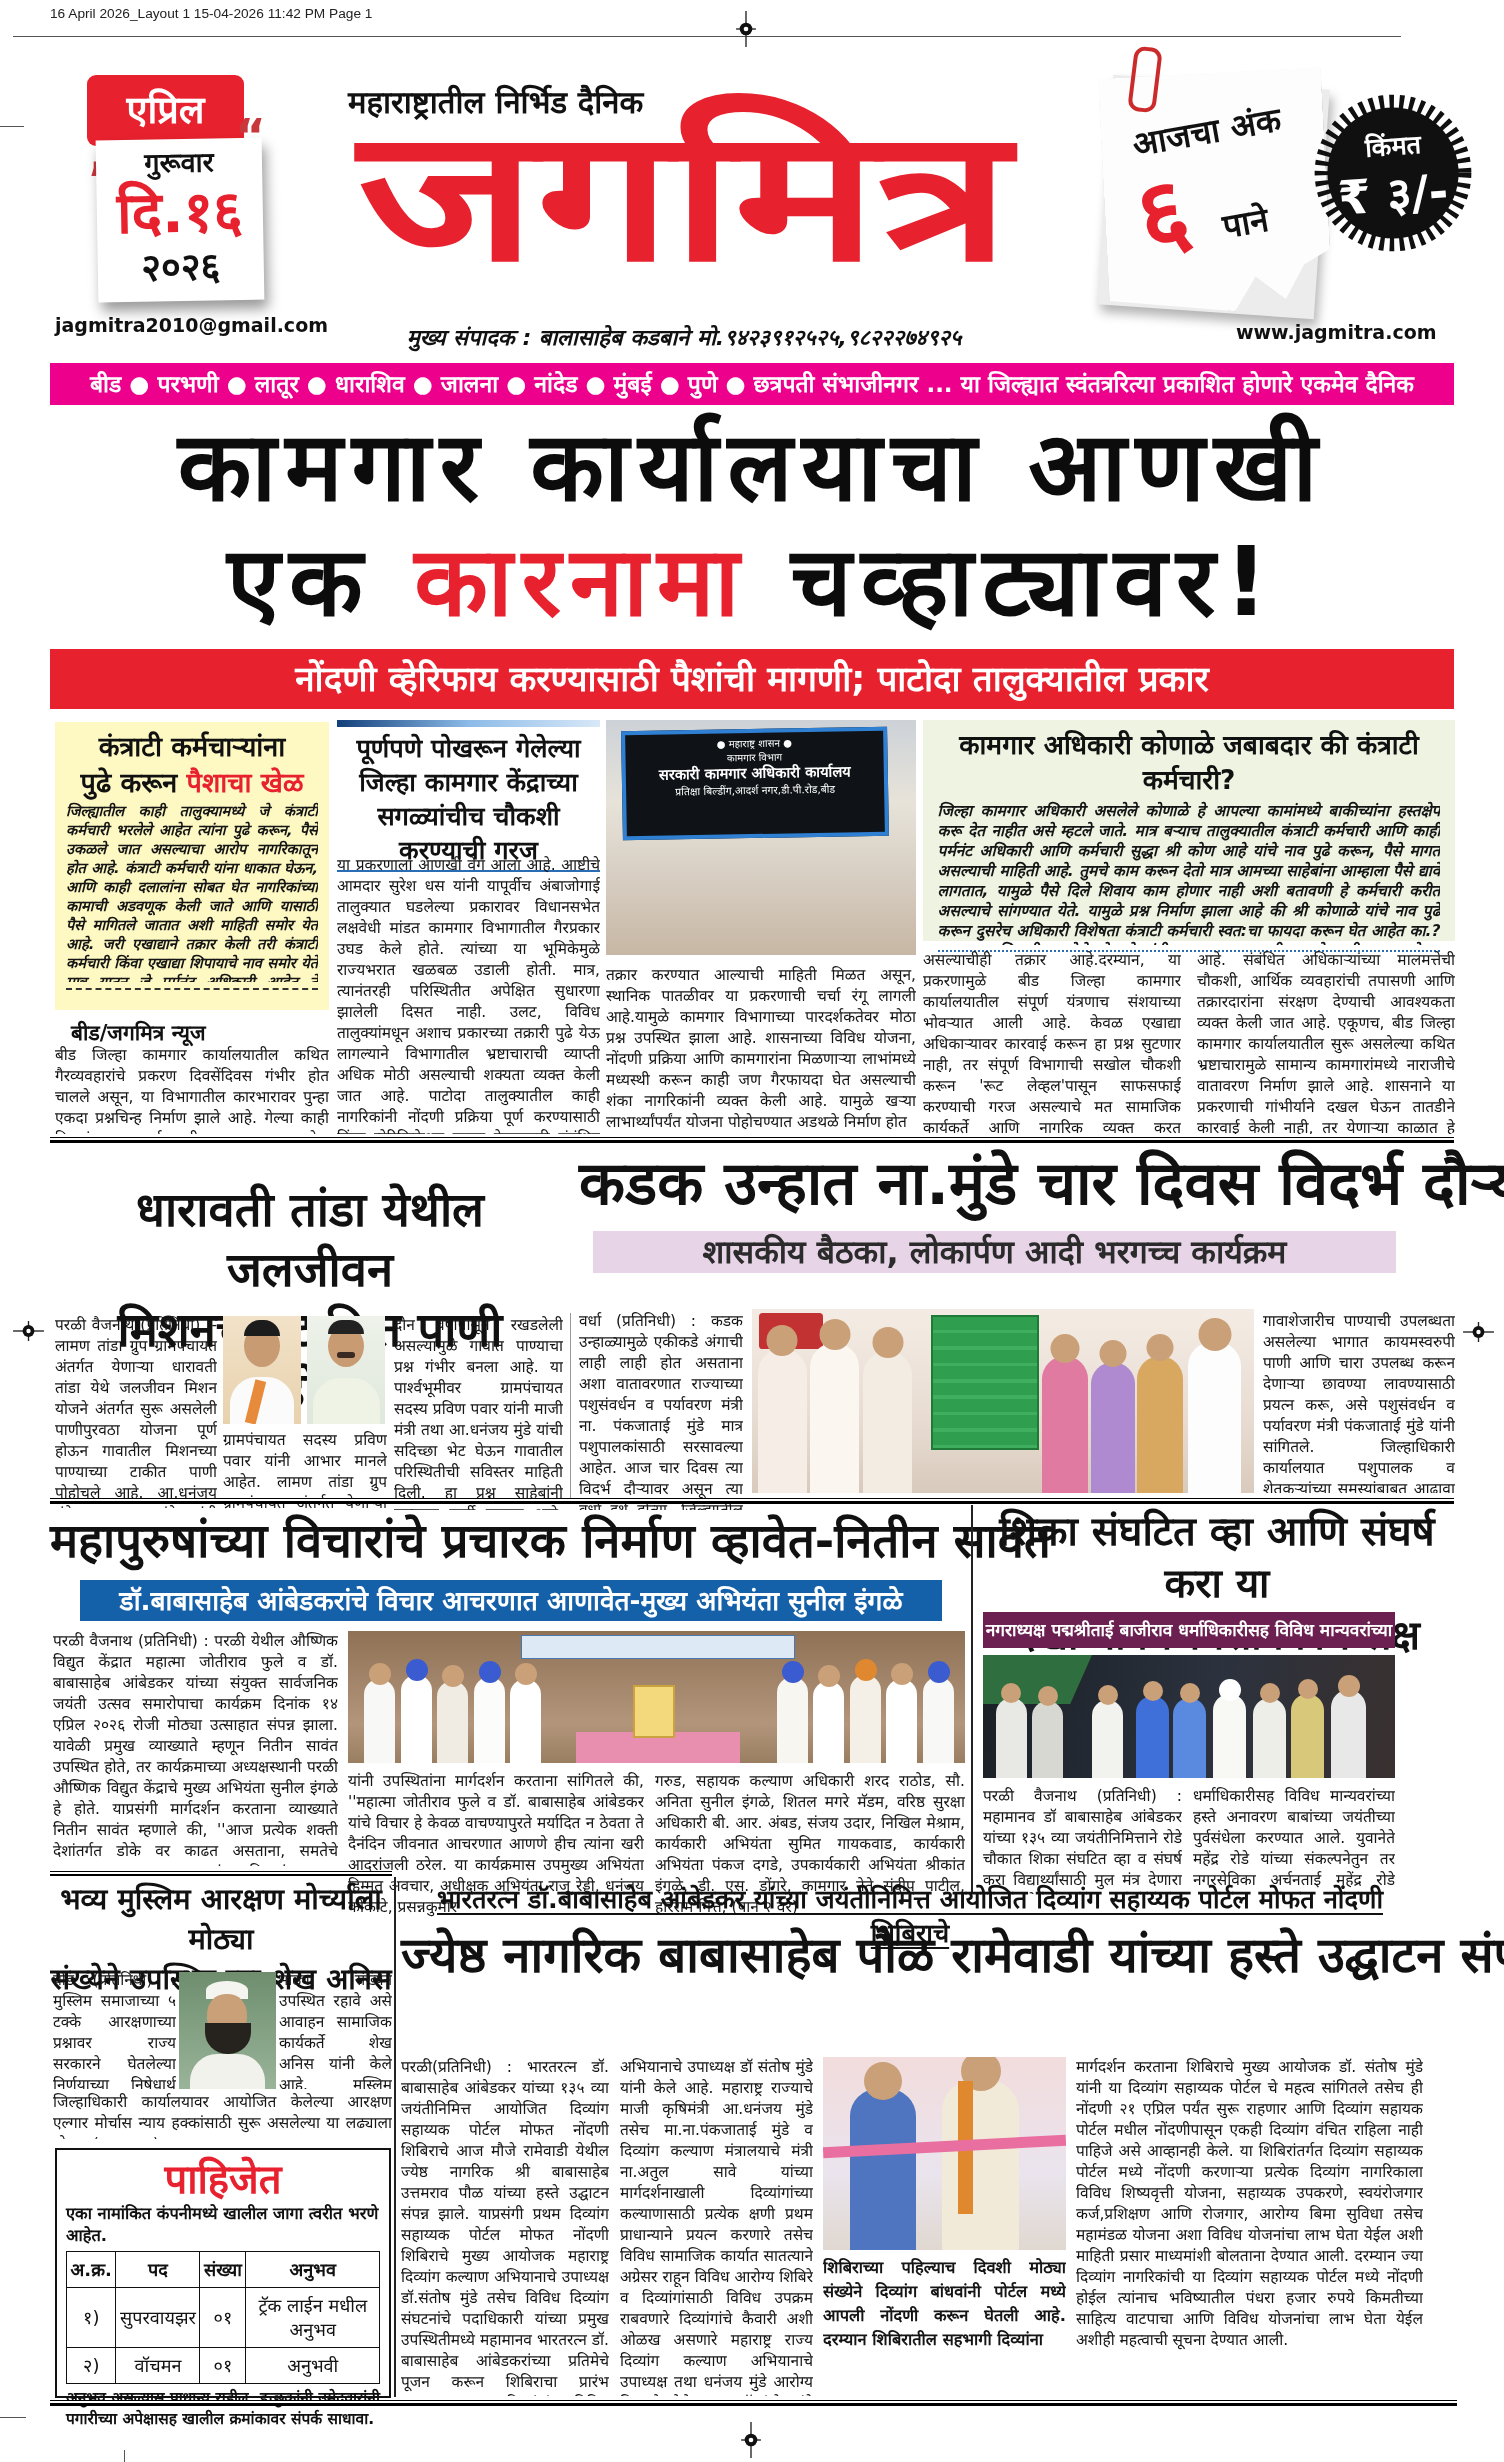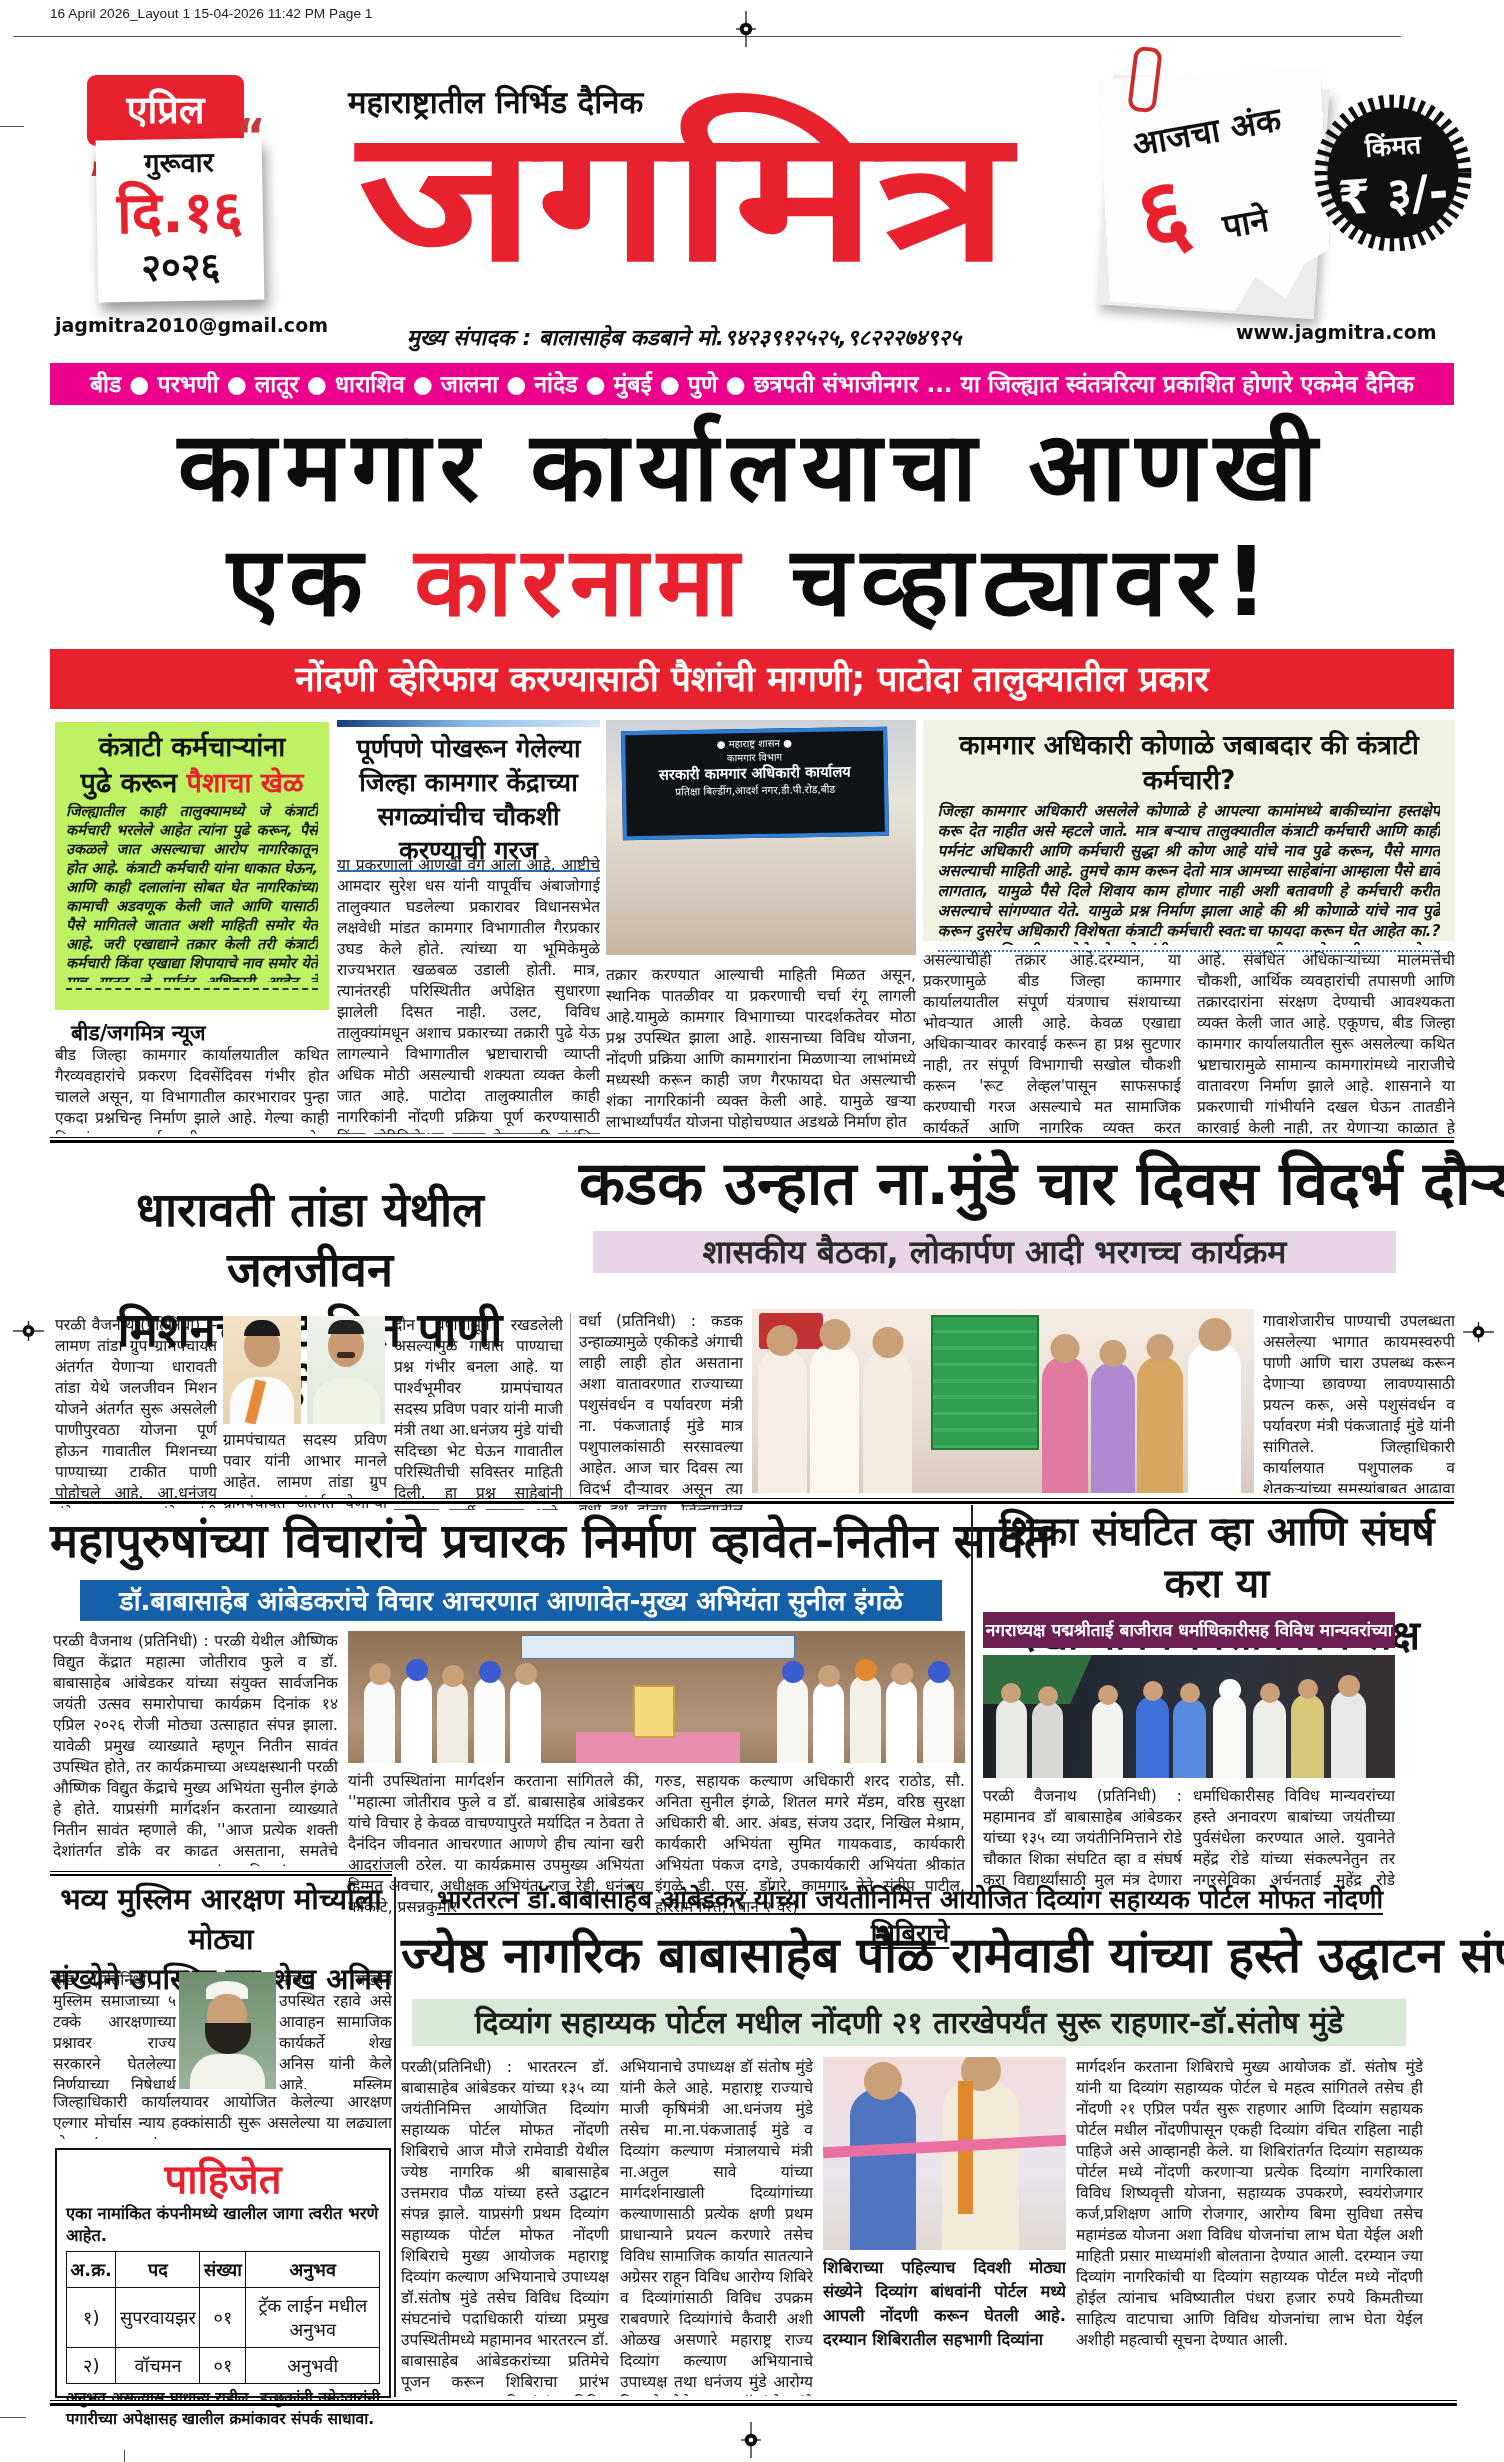--- a/index.html
+++ b/index.html
@@ -12,21 +12,21 @@
   .rule{background:linear-gradient(#000 0 0.9px,#fff 0.9px 2.7px,#000 2.7px 100%);}
   .vline{background:#222;}
   .regline{stroke:#222;stroke-width:1.5;}
   
   .redbox{background:#e8212e;color:#fff;border-radius:9px;font-weight:bold;}
   .datecard{background:#fff;box-shadow:3.6px 9px 12.8px rgba(0,0,0,.4);}
   .logo{color:#e8212e;font-weight:bold;transform:scaleX(1.32);transform-origin:center;}
   .pinkbar{background:#ec008c;color:#fff;font-weight:bold;}
   .leadh{font-weight:bold;color:#0c0c0c;letter-spacing:9px;white-space:nowrap;}
   .redbar{background:#e8212e;color:#fff;font-weight:bold;}
-  .cream{background:#bef264;}
+  .cream{background:#fef9c3;}
   .greenbox{background:#eef3e2;}
   .bluebar{background:#1561a9;color:#fff;font-weight:bold;}
   .lavbar{background:#e7d4e7;color:#2b2b2b;font-weight:bold;}
   .maroonbar{background:#6b2051;color:#fff;font-weight:bold;}
   .mintbar{background:#d8e9d8;color:#1d1d1d;font-weight:bold;}
   .red{color:#e8212e;}
   .dashline{border-top:2.7px dashed #333;}
   .dotline{border-bottom:2.7px dotted #2a6db5;}
   .kick{font-weight:bold;}
   .photo{overflow:hidden;}
@@ -308,21 +308,20 @@
     <div class="b" style="font-size:15.5px;line-height:21px;margin-top:4.6px;text-align:justify;">अनुभव असल्यास प्राधान्य राहील. इच्छुकांनी उमेदवारांनी पगारीच्या अपेक्षासह खालील क्रमांकावर संपर्क साधावा.</div>
     <div class="b ctr" style="font-size:24.6px;margin-top:2.7px;">
       
       
     </div>
   </div>
 
   <div class="abs vline" style="left:394px;top:1877px;width:1.8px;height:520px;"></div>
   <div class="abs b ctr" style="left:406px;top:1881px;width:1008px;font-size:25.5px;text-decoration:underline;text-underline-offset:4.6px;">भारतरत्न डॉ.बाबासाहेब आंबेडकर यांच्या जयंतीनिमित्त आयोजित दिव्यांग सहाय्यक पोर्टल मोफत नोंदणी शिबिराचे</div>
   <div class="abs b ctr" style="left:401px;top:1919px;width:1031px;font-size:49px;line-height:73px;white-space:nowrap;">ज्येष्ठ नागरिक बाबासाहेब पौळ रामेवाडी यांच्या हस्ते उद्घाटन संपन्न</div>
-  <div class="abs mintbar ctr" style="left:412px;top:1999px;width:994px;height:47px;font-size:30px;line-height:47px;">दिव्यांग सहाय्यक पोर्टल मधील नोंदणी २१ तारखेपर्यंत सुरू राहणार-डॉ.संतोष मुंडे</div>
   <div class="abs body-txt" style="left:401px;top:2057px;width:208px;height:339px;">परळी(प्रतिनिधी) : भारतरत्न डॉ. बाबासाहेब आंबेडकर यांच्या १३५ व्या जयंतीनिमित्त आयोजित दिव्यांग सहाय्यक पोर्टल मोफत नोंदणी शिबिराचे आज मौजे रामेवाडी येथील ज्येष्ठ नागरिक श्री बाबासाहेब उत्तमराव पौळ यांच्या हस्ते उद्घाटन संपन्न झाले. याप्रसंगी प्रथम दिव्यांग सहाय्यक पोर्टल मोफत नोंदणी शिबिराचे मुख्य आयोजक महाराष्ट्र दिव्यांग कल्याण अभियानाचे उपाध्यक्ष डॉ.संतोष मुंडे तसेच विविध दिव्यांग संघटनांचे पदाधिकारी यांच्या प्रमुख उपस्थितीमध्ये महामानव भारतरत्न डॉ. बाबासाहेब आंबेडकरांच्या प्रतिमेचे पूजन करून शिबिराचा प्रारंभ करण्यात आला. दिव्यांगांना विविध योजनांचा लाभ मिळण्यासाठी तसेच भविष्यात मिळणाऱ्या भक्कम आर्थिक आधारासाठी या दिव्यांग सहायक पोर्टल मोफत नोंदणी शिबिराचे आयोजन महाराष्ट्र राज्य दिव्यांग कल्याण</div>
   <div class="abs body-txt" style="left:620px;top:2057px;width:193px;height:339px;">अभियानाचे उपाध्यक्ष डॉ संतोष मुंडे यांनी केले आहे. महाराष्ट्र राज्याचे माजी कृषिमंत्री आ.धनंजय मुंडे तसेच मा.ना.पंकजाताई मुंडे व दिव्यांग कल्याण मंत्रालयाचे मंत्री ना.अतुल सावे यांच्या मार्गदर्शनाखाली दिव्यांगांच्या कल्याणासाठी प्रत्येक क्षणी प्रथम प्राधान्याने प्रयत्न करणारे तसेच विविध सामाजिक कार्यात सातत्याने अग्रेसर राहून विविध आरोग्य शिबिरे व दिव्यांगांसाठी विविध उपक्रम राबवणारे दिव्यांगांचे कैवारी अशी ओळख असणारे महाराष्ट्र राज्य दिव्यांग कल्याण अभियानाचे उपाध्यक्ष तथा धनंजय मुंडे आरोग्य मित्र योजनेचे अध्यक्ष डॉ संतोष मुंडे यांच्या प्रयत्नातूनच या शिबिराचे आयोजन करण्यात आलेले आहे ज्यामुळे दिव्यांगांच्या जीवनात एक भक्कम आर्थिक आधार मिळणार आहे. अशा या दिव्यांग सहाय्यक पोर्टल मधे दिनांक १४ एप्रिल ते २१ एप्रिल या कालावधीमध्ये दिव्यांग बांधवांची नोंदणी करून घेण्यात येणार आहे आणि</div>
 
   <div class="abs photo" style="left:823px;top:2057px;width:243px;height:193px;background:linear-gradient(#f2dcdc,#eae4ee 60%,#e0d8d0);">
     <span class="fig" style="left:27px;width:66px;height:161px;background:#4f74c0;border-radius:27px 27px 0 0;">
         <span class="fighead" style="top:-27px;width:38px;height:38px;"></span>
       </span>
     <span class="fig" style="left:119px;width:77px;height:170px;background:#f2ead8;border-radius:31px 31px 0 0;">
         <span class="fighead" style="top:-29px;width:40px;height:40px;"></span>
       </span>

